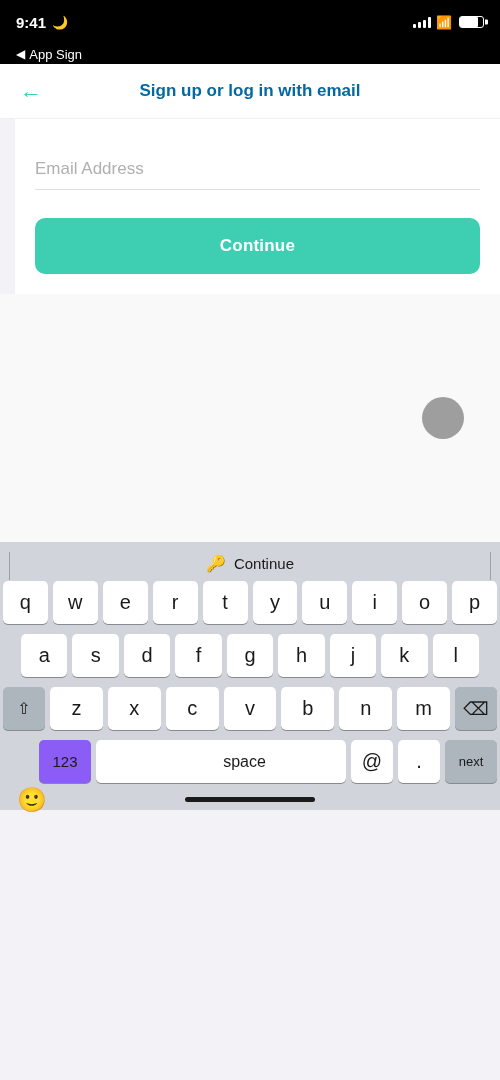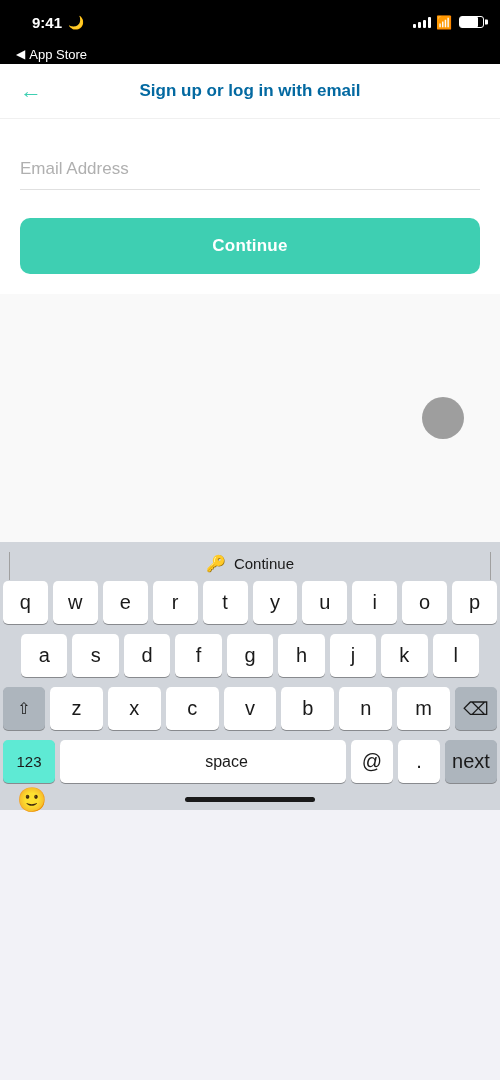--- a/index.html
+++ b/index.html
@@ -21,21 +21,20 @@
       display: flex;
       align-items: center;
       justify-content: space-between;
       padding: 0 16px;
       height: 44px;
     }
     .status-bar-left {
       display: flex;
       align-items: center;
       gap: 6px;
-      margin-left: 16px;
     }
     .status-time {
       font-size: 15px;
       font-weight: 600;
     }
     .moon-icon {
       font-size: 13px;
     }
     .status-bar-right {
       display: flex;
@@ -124,20 +123,21 @@
       font-size: 17px;
       font-weight: 600;
       color: #0369a1;
       margin-right: 32px;
     }
 
     
     .form-area {
       background: #fff;
       padding: 30px 20px 20px 20px;
+      margin-left: 15px;
     }
 
     .email-input {
       width: 100%;
       border: none;
       border-bottom: 1px solid #e0e0e0;
       padding: 10px 0;
       font-size: 17px;
       color: #1a1a1a;
       background: transparent;
@@ -248,23 +248,24 @@
       flex: 0 0 42px;
     }
 
     .key.delete-key {
       background: #adb5bd;
       flex: 0 0 42px;
       font-size: 18px;
     }
 
     .key.numbers-key {
-      background: #5eead4;
+      background: #8b5cf6;
       font-size: 16px;
       flex: 0 0 42px;
+      margin-left: 36px;
     }
 
     .key.space-key {
       flex: 2.2;
       font-size: 16px;
     }
 
     .key.at-key {
       flex: 0 0 42px;
     }
@@ -325,21 +326,21 @@
     <span class="wifi-icon">📶</span>
     <div class="battery-icon">
       <div class="battery-fill"></div>
     </div>
   </div>
 </div>
 
 <div class="app-store-nav">
   <div class="app-store-back">
     <span class="chevron-left-small">◀</span>
-    <span>App Store</span>
+    <span>App Sign</span>
   </div>
 </div>
 
 <div class="header">
   <span class="back-button">←</span>
   <span class="header-title">Sign up or log in with email</span>
 </div>
 
 <div class="form-area">
   <input class="email-input" type="email" placeholder="Email Address" style="">
@@ -394,21 +395,21 @@
     <div class="key">n</div>
     <div class="key">m</div>
     <div class="key delete-key">⌫</div>
   </div>
 
   <div class="keyboard-bottom-row">
     <div class="key numbers-key" style="flex: 0 0 52px; font-size:15px;">123</div>
     <div class="key space-key" style="font-size:16px;padding-left:47px;">space</div>
     <div class="key at-key" style="flex: 0 0 42px;">@</div>
     <div class="key dot-key" style="flex: 0 0 42px;">.</div>
-    <div class="key next-key" style="flex: 0 0 52px; font-size:20px;">next</div>
+    <div class="key next-key" style="flex: 0 0 52px; font-size:13px;">next</div>
   </div>
 
   <div class="keyboard-emoji-bar">
     <span class="emoji-icon">🙂</span>
     <div class="home-indicator"></div>
   </div>
 
 </div>
 
 </body></html>

